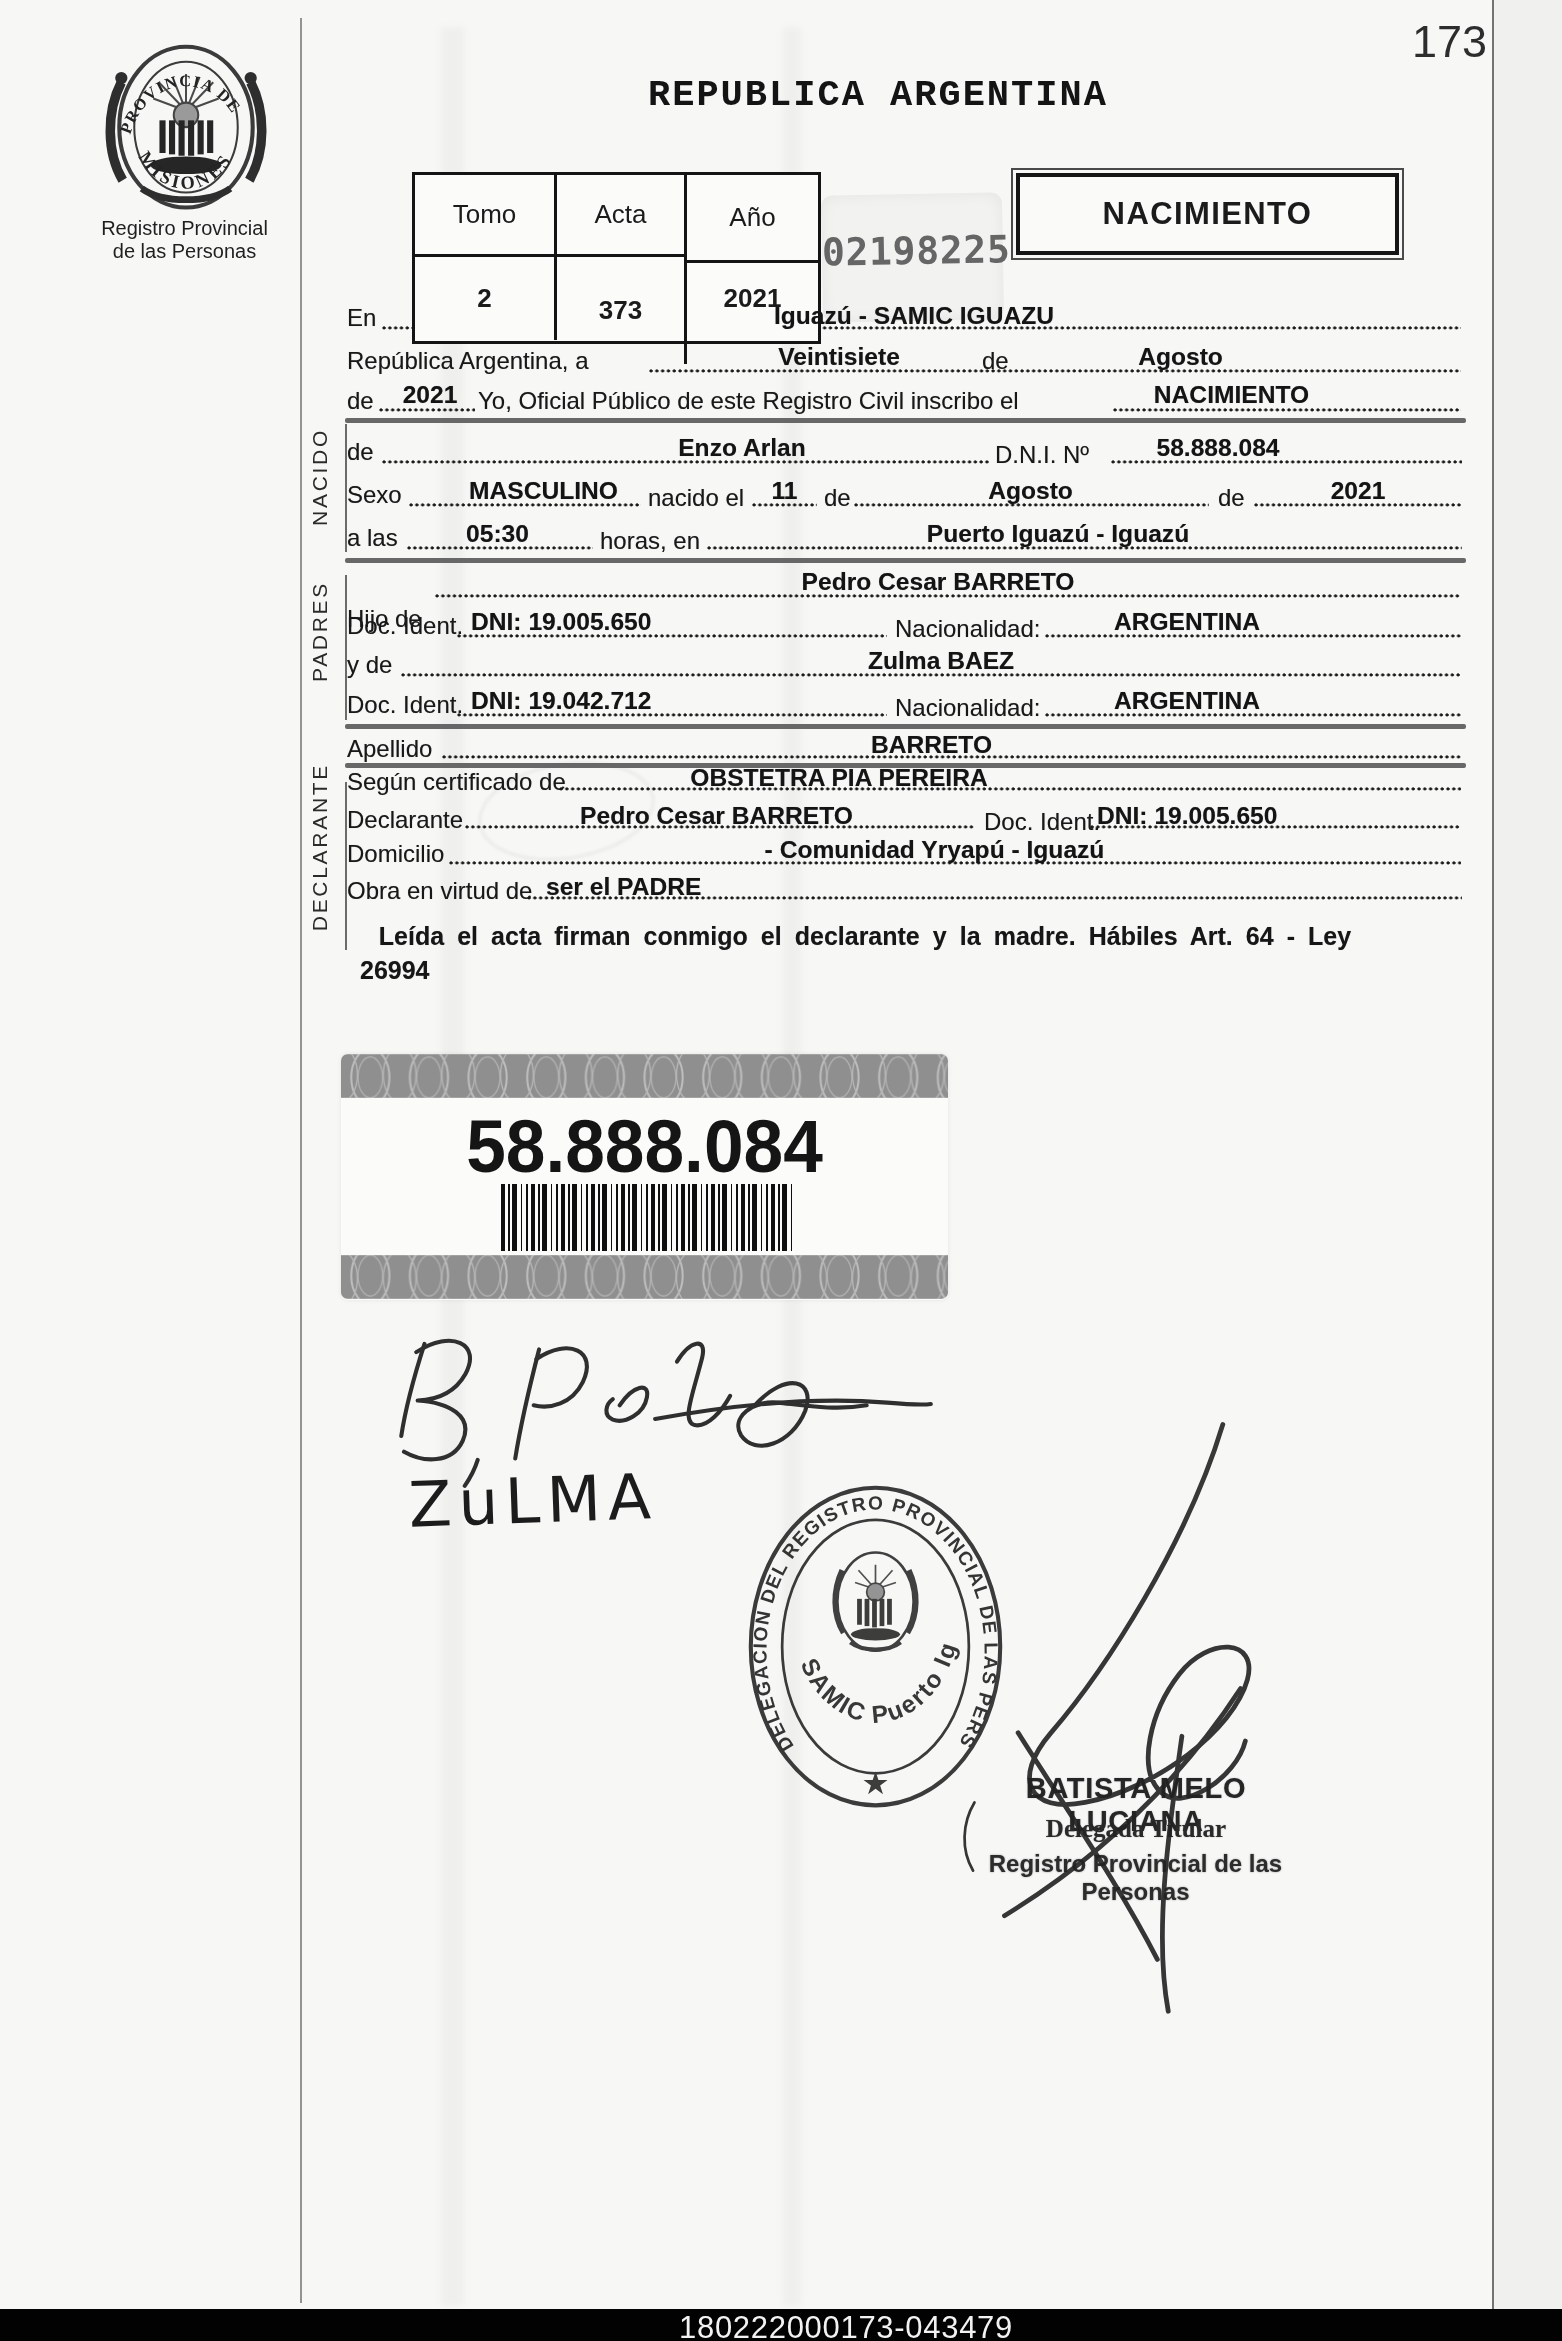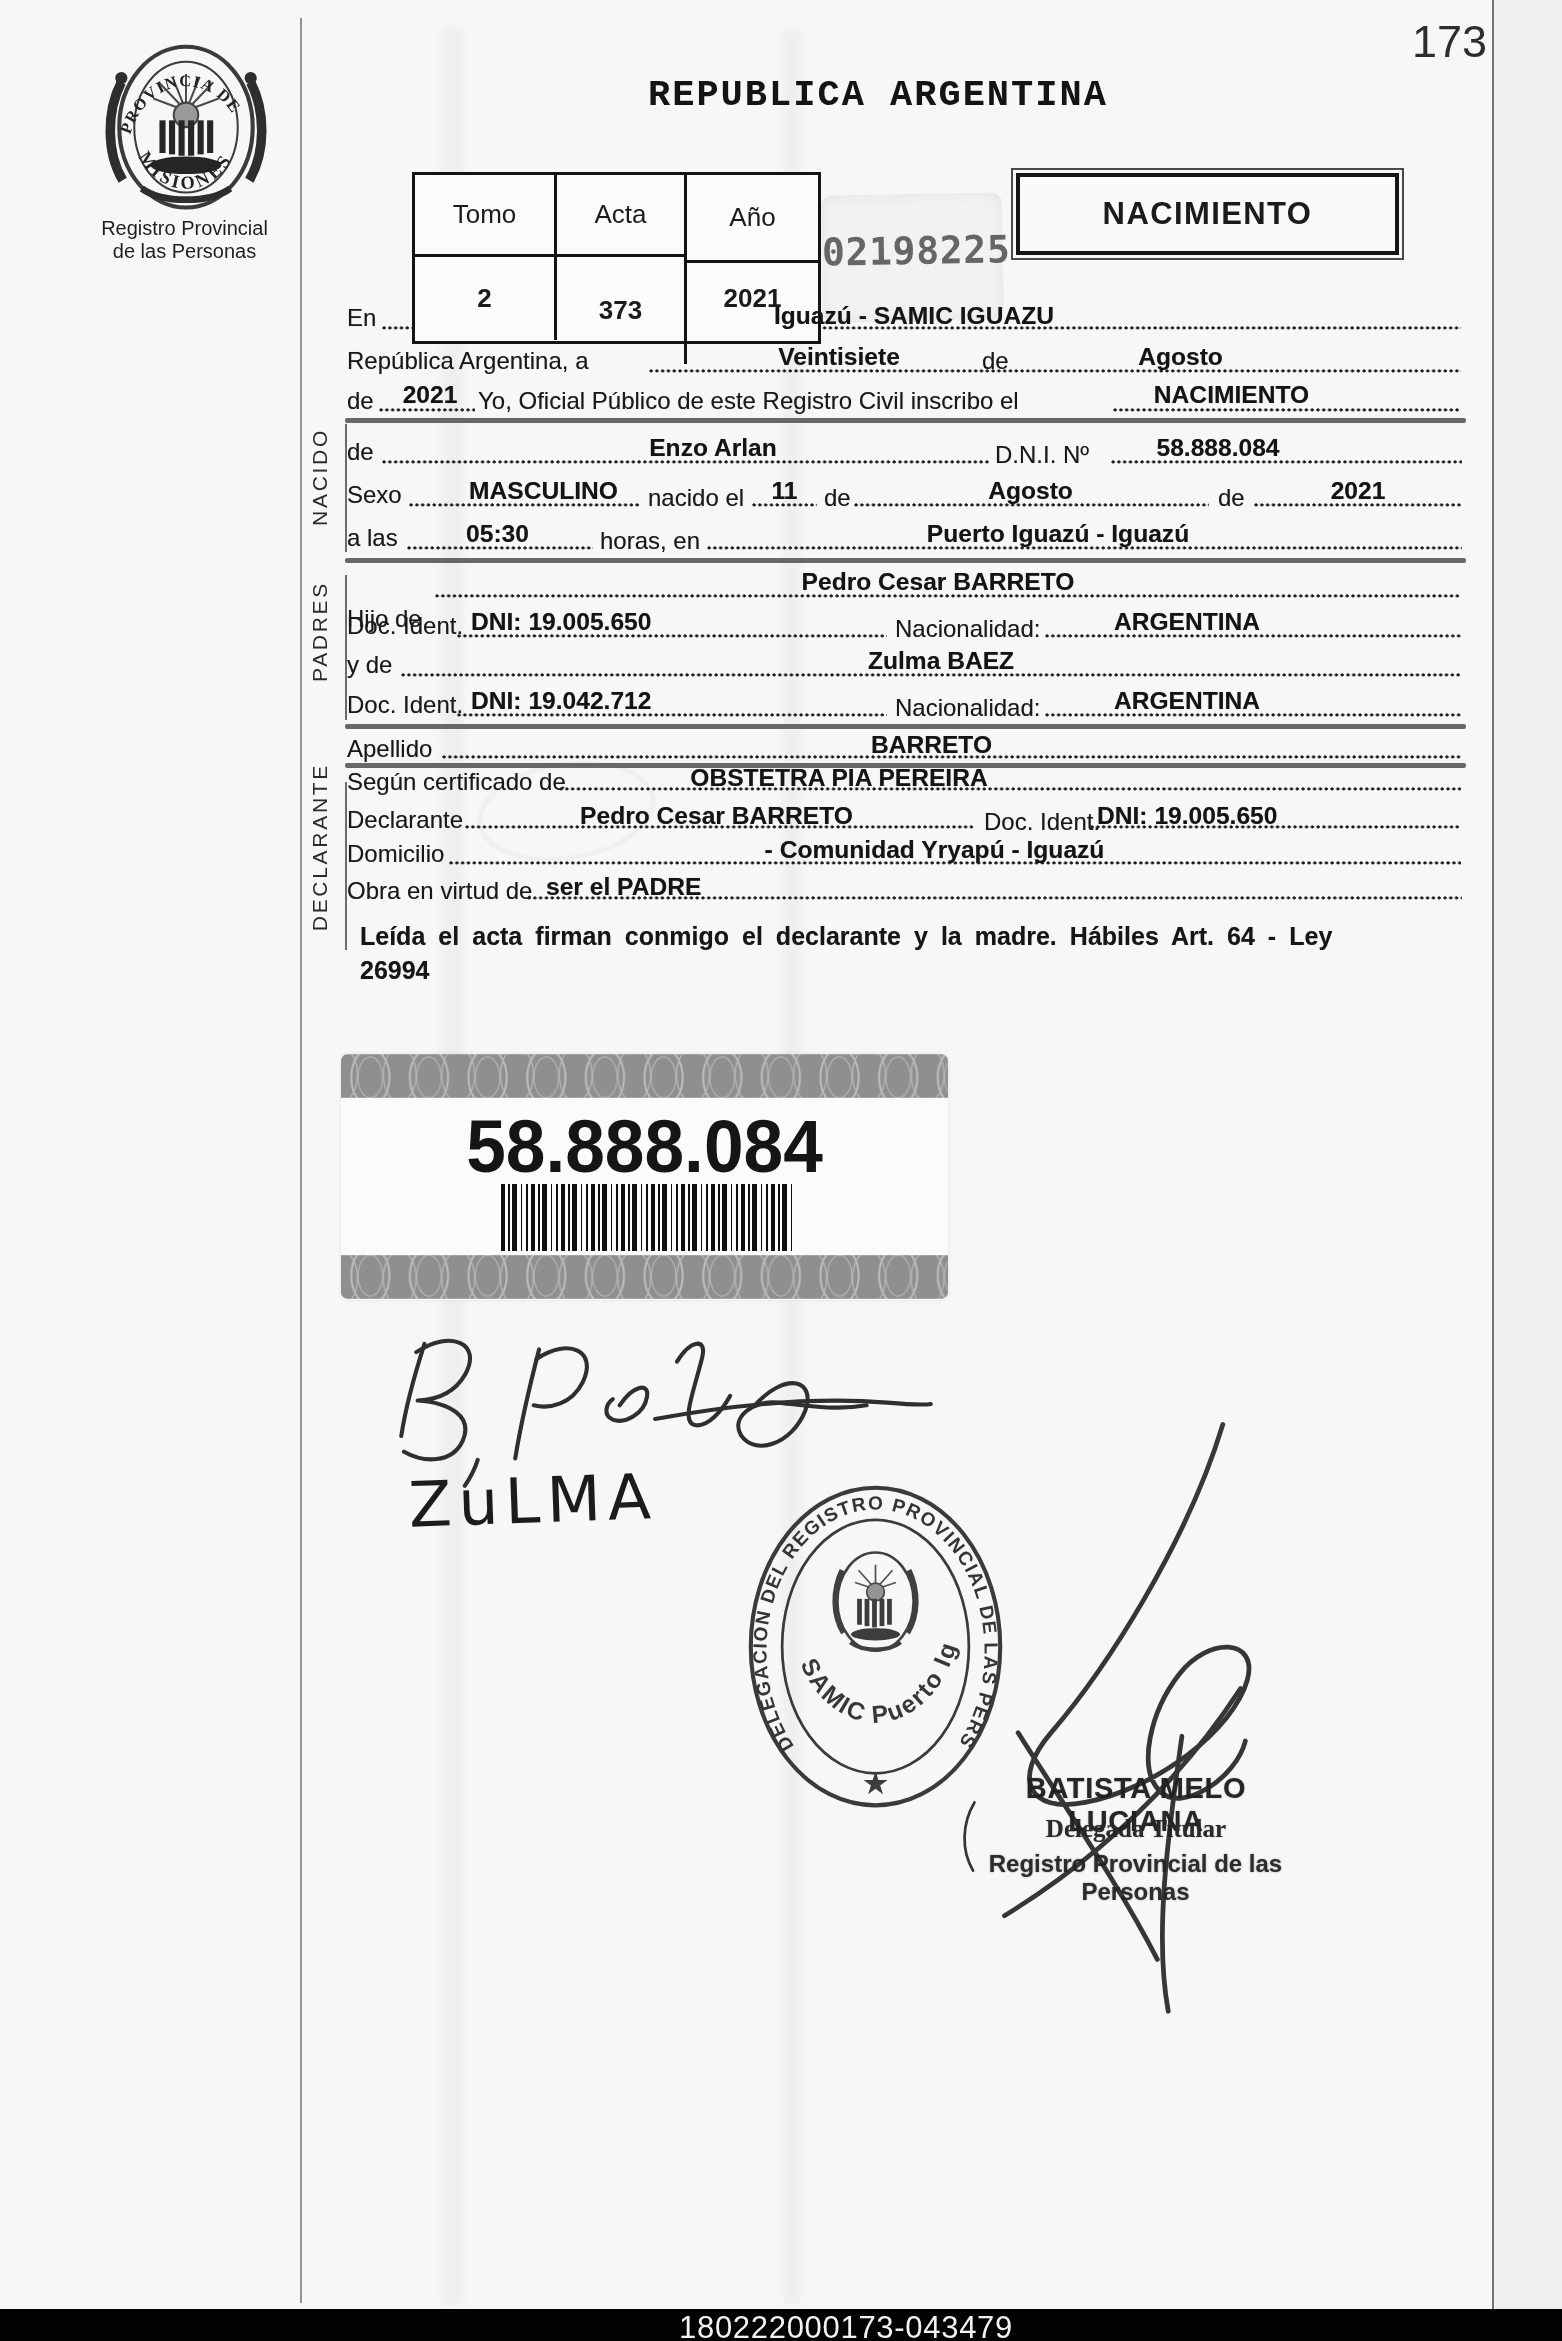--- a/index.html
+++ b/index.html
@@ -115,21 +115,21 @@
 
   <span class="lbl" style="left:347px;top:387px;">de</span>
   <span class="val" style="left:379px;top:381px;width:102px;">2021</span>
   <span class="lbl" style="left:478px;top:387px;">Yo, Oficial Público de este Registro Civil inscribo el</span>
   <span class="val" style="left:1119px;top:381px;width:225px;">NACIMIENTO</span>
   <div class="dt" style="left:379px;top:408px;width:96px;"></div>
   <div class="dt" style="left:1113px;top:408px;width:348px;"></div>
   <div class="dv" style="top:418px;"></div>
 
   <span class="lbl" style="left:347px;top:438px;">de</span>
-  <span class="val" style="left:587px;top:434px;width:252px;">Enzo Arlan</span>
+  <span class="val" style="left:616px;top:434px;width:252px;">Enzo Arlan</span>
   <span class="lbl" style="left:995px;top:441px;">D.N.I. Nº</span>
   <span class="val" style="left:1119px;top:434px;width:198px;">58.888.084</span>
   <div class="dt" style="left:382px;top:460px;width:607px;"></div>
   <div class="dt" style="left:1111px;top:460px;width:351px;"></div>
 
   <span class="lbl" style="left:347px;top:481px;">Sexo</span>
   <span class="val" style="left:431px;top:477px;width:225px;">MASCULINO</span>
   <span class="lbl" style="left:648px;top:484px;">nacido el</span>
   <span class="val" style="left:753px;top:477px;width:63px;">11</span>
   <span class="lbl" style="left:824px;top:484px;">de</span>
@@ -189,21 +189,21 @@
   <div class="dt" style="left:1090px;top:825px;width:371px;"></div>
 
   <span class="lbl" style="left:347px;top:840px;">Domicilio</span>
   <span class="val" style="left:723px;top:836px;width:423px;">- Comunidad Yryapú - Iguazú</span>
   <div class="dt" style="left:449px;top:861px;width:1012px;"></div>
 
   <span class="lbl" style="left:347px;top:877px;">Obra en virtud de</span>
   <span class="val left" style="left:546px;top:873px;width:218px;">ser el PADRE</span>
   <div class="dt" style="left:527px;top:896px;width:935px;"></div>
 
-  <div class="abs" style="left:360px;top:922px;width:1010px;font-size:25px;font-weight:bold;word-spacing:6.1px;color:#161616;text-shadow:0 0 0.7px rgba(10,10,10,.4);">Leída el acta firman conmigo el declarante y la madre. Hábiles  Art. 64 - Ley</div>
+  <div class="abs" style="left:360px;top:922px;width:1010px;font-size:25px;font-weight:bold;word-spacing:6.1px;color:#161616;text-shadow:0 0 0.7px rgba(10,10,10,.4);text-align:center;">Leída el acta firman conmigo el declarante y la madre. Hábiles  Art. 64 - Ley</div>
   <div class="abs" style="left:360px;top:956px;width:273px;font-size:25px;font-weight:bold;color:#161616;text-shadow:0 0 0.7px rgba(10,10,10,.4);">26994</div>
 
   <div class="abs" style="left:341px;top:1054px;width:607px;height:246px;background:#fbfbfa;border-radius:6.8px;box-shadow:0 0 4.1px rgba(0,0,0,.08);z-index:2;">
     <div class="band" style="top:0;border-radius:6.8px 6.8px 0 0;">
       <svg width="607" height="44" viewBox="0 0 890 64">
         <defs>
           <pattern id="gp1" width="86" height="64" patternUnits="userSpaceOnUse">
             <rect width="86" height="64" fill="#8f8f8f"></rect>
             <ellipse cx="43" cy="34" rx="28" ry="42" fill="none" stroke="#bdbdbd" stroke-width="3"></ellipse>
             <ellipse cx="43" cy="34" rx="18" ry="30" fill="none" stroke="#aFaFaF" stroke-width="2"></ellipse>

